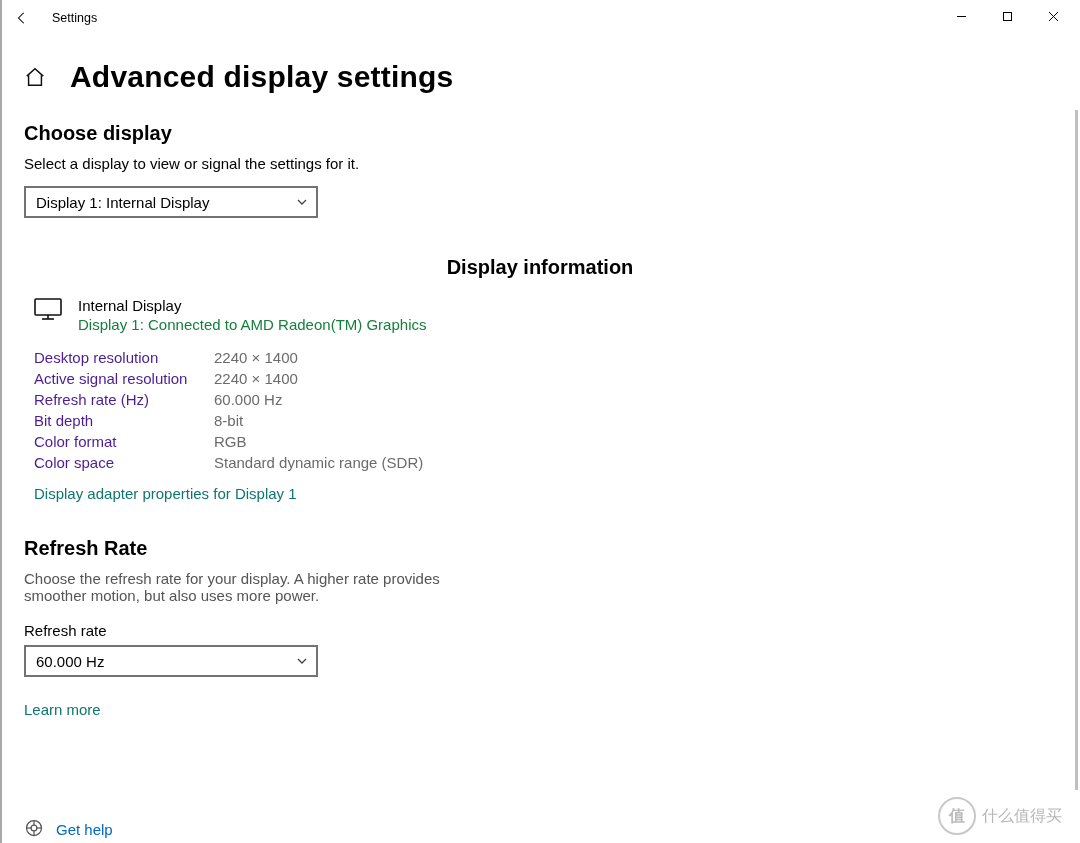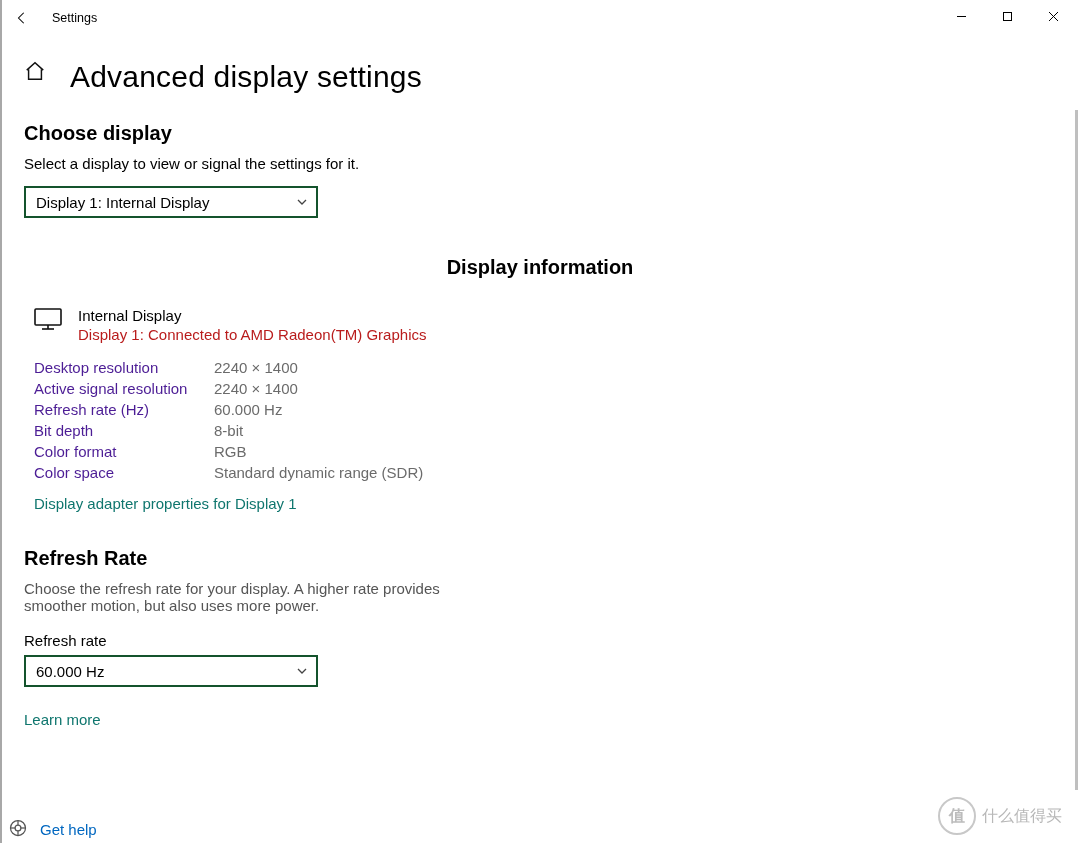--- a/index.html
+++ b/index.html
@@ -54,21 +54,22 @@
   .win-ctrl svg { width: 11px; height: 11px; }
   .content {
     padding: 20px 24px 0 24px;
     height: calc(100% - 36px);
     box-sizing: border-box;
     overflow: hidden;
     position: relative;
   }
   h1.page-title {
     display: flex;
-    font-weight: 400;
+    align-items: center;
+    font-weight: 700;
     font-size: 30px;
     margin: 4px 0 28px 0;
     letter-spacing: 0.2px;
   }
   .home-icon {
     width: 22px;
     height: 22px;
     margin-right: 24px;
     display: inline-flex;
     align-items: center;
@@ -80,43 +81,43 @@
     margin: 0 0 10px 0;
   }
   .desc {
     font-size: 15px;
     margin: 4px 0 14px 0;
   }
   .desc.gray { color: #555; }
   .dropdown {
     width: 294px;
     height: 32px;
-    border: 2px solid #14532d;
+    border: 2px solid #737373;
     display: flex;
     align-items: center;
     justify-content: space-between;
     padding: 0 8px 0 10px;
     box-sizing: border-box;
     font-size: 15px;
     cursor: pointer;
     margin-bottom: 38px;
   }
   .dropdown .chev svg { width: 12px; height: 12px; }
   .section-space { margin-top: 0px; text-align: center; }
-  .display-info-block { margin-top: 28px; }
+  .display-info-block { margin-top: 18px; }
   .monitor-row {
     display: flex;
     align-items: flex-start;
     gap: 16px;
     margin-bottom: 16px;
     margin-left: 10px;
   }
   .monitor-icon svg { width: 28px; height: 24px; }
   .monitor-text .mon-name { font-size: 15px; }
-  .monitor-text .mon-sub { font-size: 15px; color: #b91c1c; margin-top: 2px; }
+  .monitor-text .mon-sub { font-size: 15px; color: #15803d; margin-top: 2px; }
   .props {
     margin-left: 10px;
     font-size: 15px;
   }
   .prop-row {
     display: flex;
     margin-bottom: 4px;
   }
   .prop-label { width: 180px; color: #4c1d95; }
   .prop-value { color: #6b6b6b; }
@@ -131,21 +132,21 @@
   .link.standalone { margin-left: 0; text-align: right; }
   h2.refresh-rate-h { margin-top: 34px; }
   .small-label {
     font-size: 15px;
     margin: 18px 0 6px 0;
   }
   .dropdown.refresh { margin-bottom: 14px; }
   .help-row {
     position: absolute;
     bottom: 2px;
-    left: 8px;
+    left: 24px;
     display: flex;
     align-items: center;
     gap: 12px;
     font-size: 15px;
   }
   .help-icon svg { width: 20px; height: 20px; }
   .help-link { color: #0067c0; cursor: pointer; }
   .scrollbar-right {
     position: absolute;
     top: 110px;

